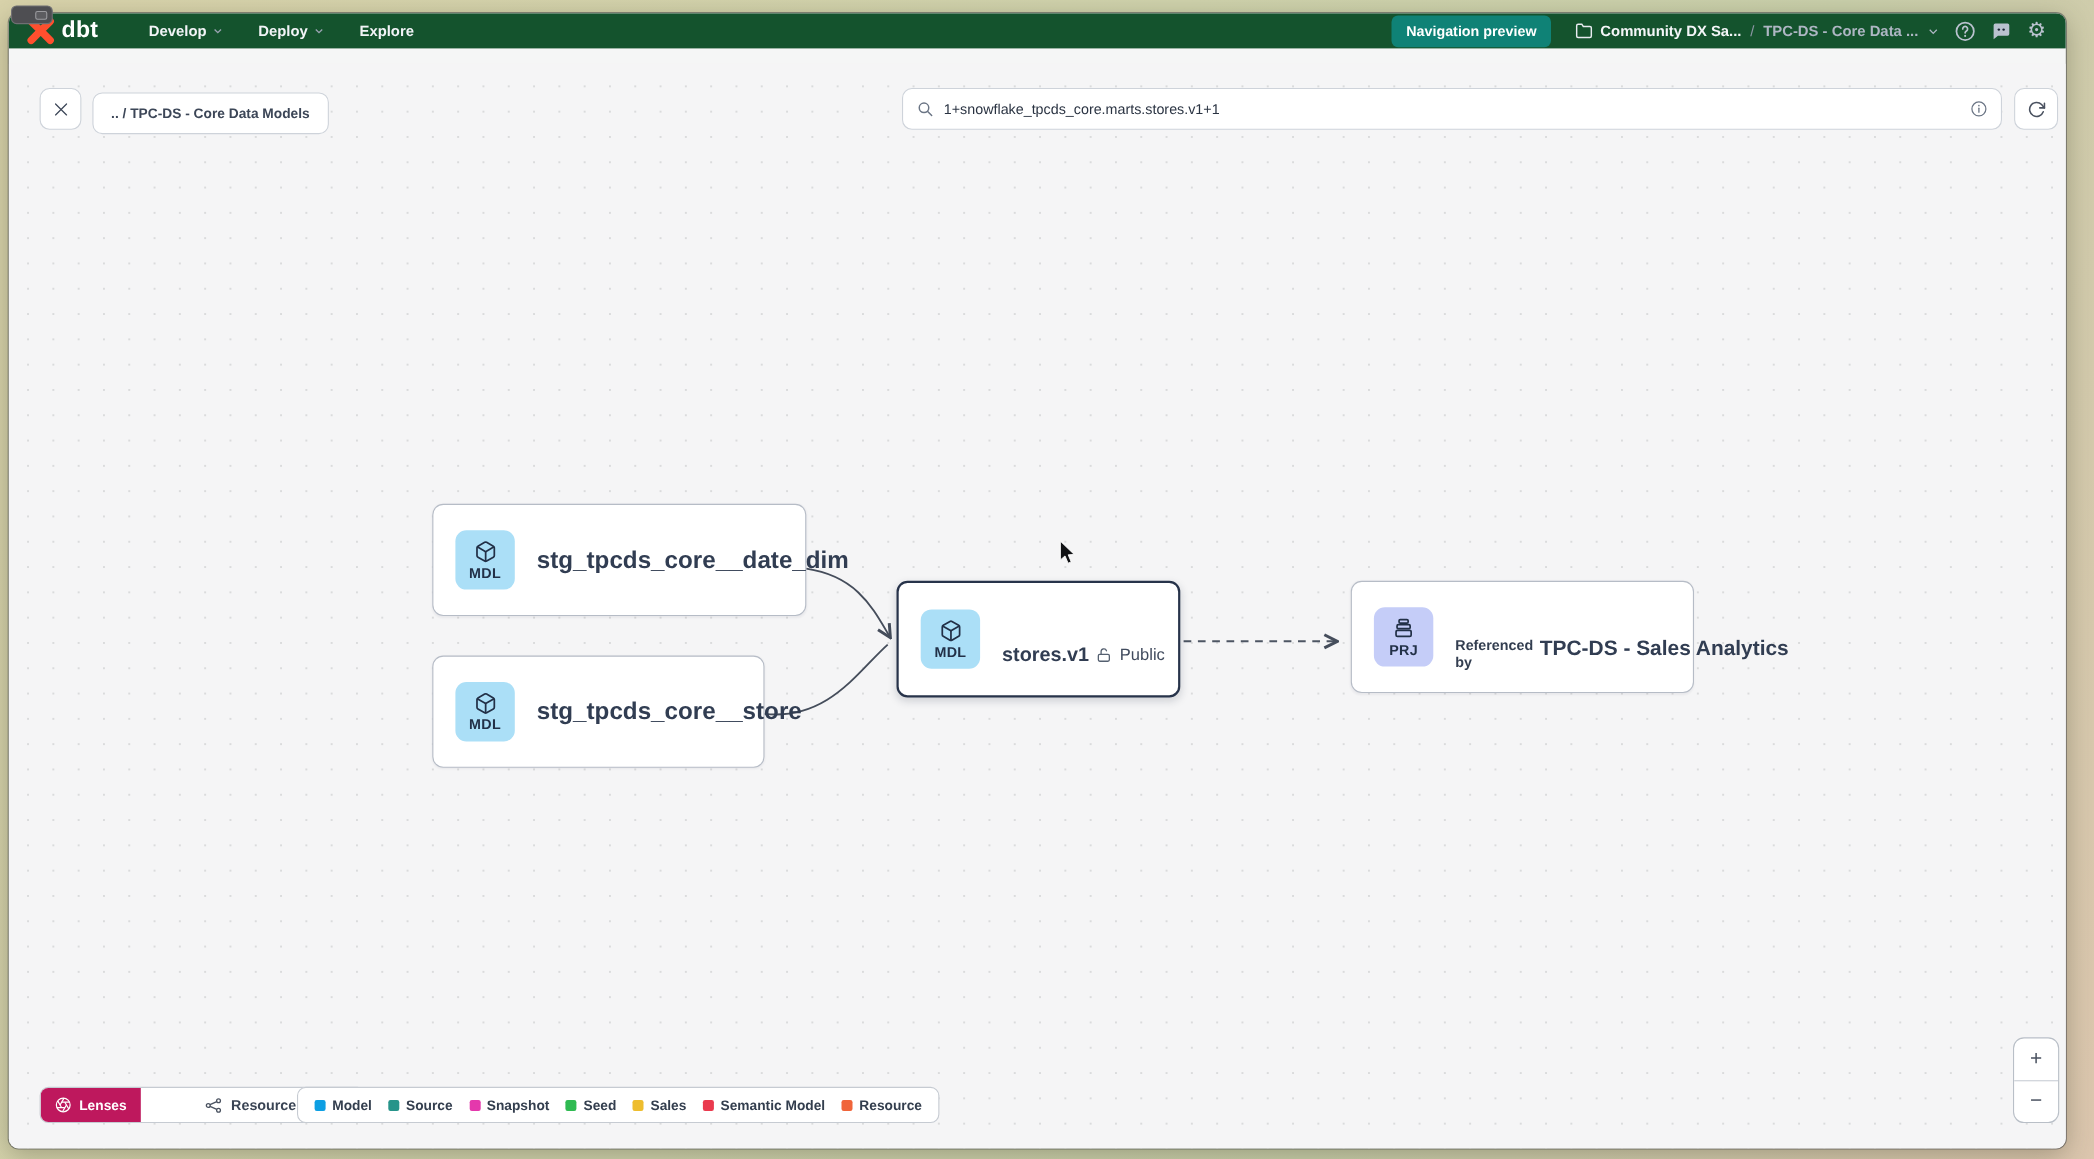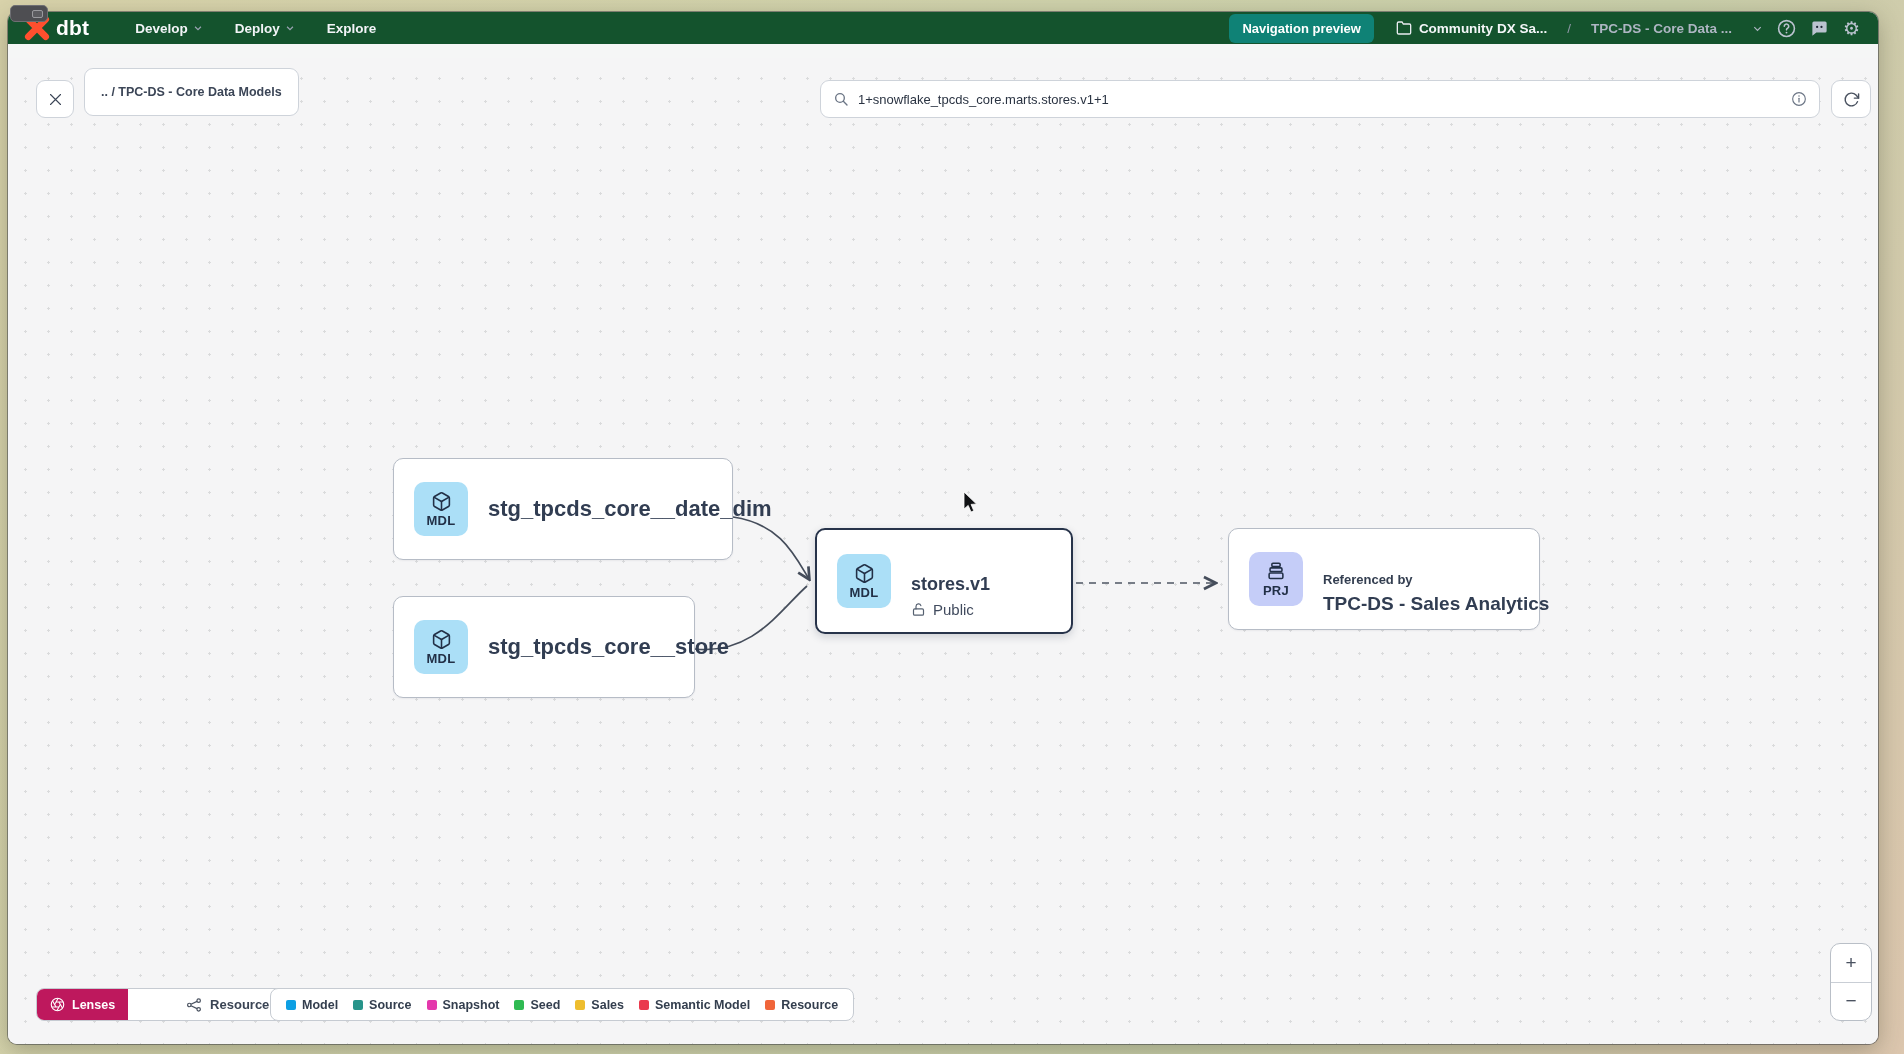--- a/index.html
+++ b/index.html
@@ -24,56 +24,56 @@
   .navbar {
     position:absolute; left:0; top:0; right:0; height:32px;
     background:#14532d; display:flex; align-items:center; padding:0 18px 0 16px; gap:8px;
   }
   .logo { display:flex; align-items:center; gap:6px; margin-right:26px; }
   .logo-text { color:#fff; font-size:21px; font-weight:700; letter-spacing:.2px; }
   .nav-menu { display:flex; align-items:center; gap:5px; color:#f2f4f7; font-size:13.5px; font-weight:700; padding:8px 12px; border-radius:6px; cursor:pointer; }
   .nav-menu .chev { color:#9aa3b2; }
   .nav-right { margin-left:auto; display:flex; align-items:center; gap:14px; }
   .preview-badge { background:#0f8276; color:#fff; font-size:13px; font-weight:700; padding:7px 13px; border-radius:6px; }
-  .crumbs { display:flex; align-items:center; gap:20px; margin-left:8px; }
+  .crumbs { display:flex; align-items:center; gap:8px; margin-left:8px; }
   .crumb-project { color:#f4f6f8; font-size:13.5px; font-weight:700; display:flex; align-items:center; gap:7px; }
   .crumb-sep { color:#8e97a6; font-size:13.5px; }
   .crumb-section { color:#aeb6c3; font-size:13.5px; font-weight:600; }
   .navicon { color:#bac2cf; display:flex; align-items:center; }
   .gear-glyph { font-size:19px; line-height:1; color:#bac2cf; }
   
   .canvas {
     position:absolute; left:0; top:46px; right:0; bottom:0;
     background-color:#f5f5f6;
     background-image: radial-gradient(#dadbdc 1.2px, transparent 1.3px);
     background-size:23px 23px; background-position:6px 9px;
   }
   
   .tool { position:absolute; background:#fff; border:1px solid #ced3da; border-radius:9px; }
   .close-btn { left:28px; top:68px; width:38px; height:38px; display:flex; align-items:center; justify-content:center; cursor:pointer; color:#3c4657; }
-  .crumb-chip { left:76px; top:56px; height:48px; padding:0 16px; display:flex; align-items:center; font-size:12.5px; color:#3c4657; font-weight:600; white-space:nowrap; }
+  .crumb-chip { left:76px; top:72px; height:38px; padding:0 16px; display:flex; align-items:center; font-size:12.5px; color:#3c4657; font-weight:600; white-space:nowrap; }
   .searchbar { left:812px; top:68px; width:1000px; height:38px; display:flex; align-items:center; padding:0 12px; gap:9px; }
   .searchbar input { border:none; outline:none; flex:1; font-family:"Liberation Sans",sans-serif; font-size:13px; color:#2a3342; background:transparent; }
   .searchbar .info { color:#6b7585; display:flex; }
   .refresh-btn { left:1823px; top:68px; width:40px; height:38px; display:flex; align-items:center; justify-content:center; cursor:pointer; color:#4a5260; }
   
   .node {
     position:absolute; background:#fff; border:1.5px solid #b6bcc6; border-radius:10px;
     display:flex; align-items:center; padding:0 20px; gap:20px; cursor:pointer;
     box-shadow:0 1px 2px rgba(30,40,60,.06);
   }
   .node.selected { border:2px solid #27334a; box-shadow:0 3px 8px rgba(30,40,60,.18); }
   .badge {
     width:54px; height:54px; border-radius:10px; flex:0 0 auto;
     display:flex; flex-direction:column; align-items:center; justify-content:center; gap:1px;
     color:#223047;
   }
   .badge .tag { font-size:13px; font-weight:700; letter-spacing:.3px; }
   .node-label { font-size:22px; font-weight:600; color:#313d52; white-space:nowrap; }
-  .node-lines { display:flex; flex-direction:column; gap:6px;margin-top:29px; }
+  .node-lines { display:flex; gap:6px;margin-top:29px; }
   .node-title { font-size:18px; font-weight:600; color:#313d52; }
   .node-sub { display:flex; align-items:center; gap:7px; font-size:15px; color:#414b5e; font-weight:400; }
   .node-sub .lock { color:#55607050; color:#556070; display:flex; }
   .ref-small { font-size:13px; font-weight:600; color:#333e50; }
   .ref-big { font-size:19px; font-weight:600; color:#313d52; white-space:nowrap; }
   .edges { position:absolute; inset:0; pointer-events:none; }
   .cursor { position:absolute; left:953px; top:479px; pointer-events:none; }
   
   .lens-group {
     position:absolute; left:28px; top:976px; height:33px; display:flex; align-items:stretch;

